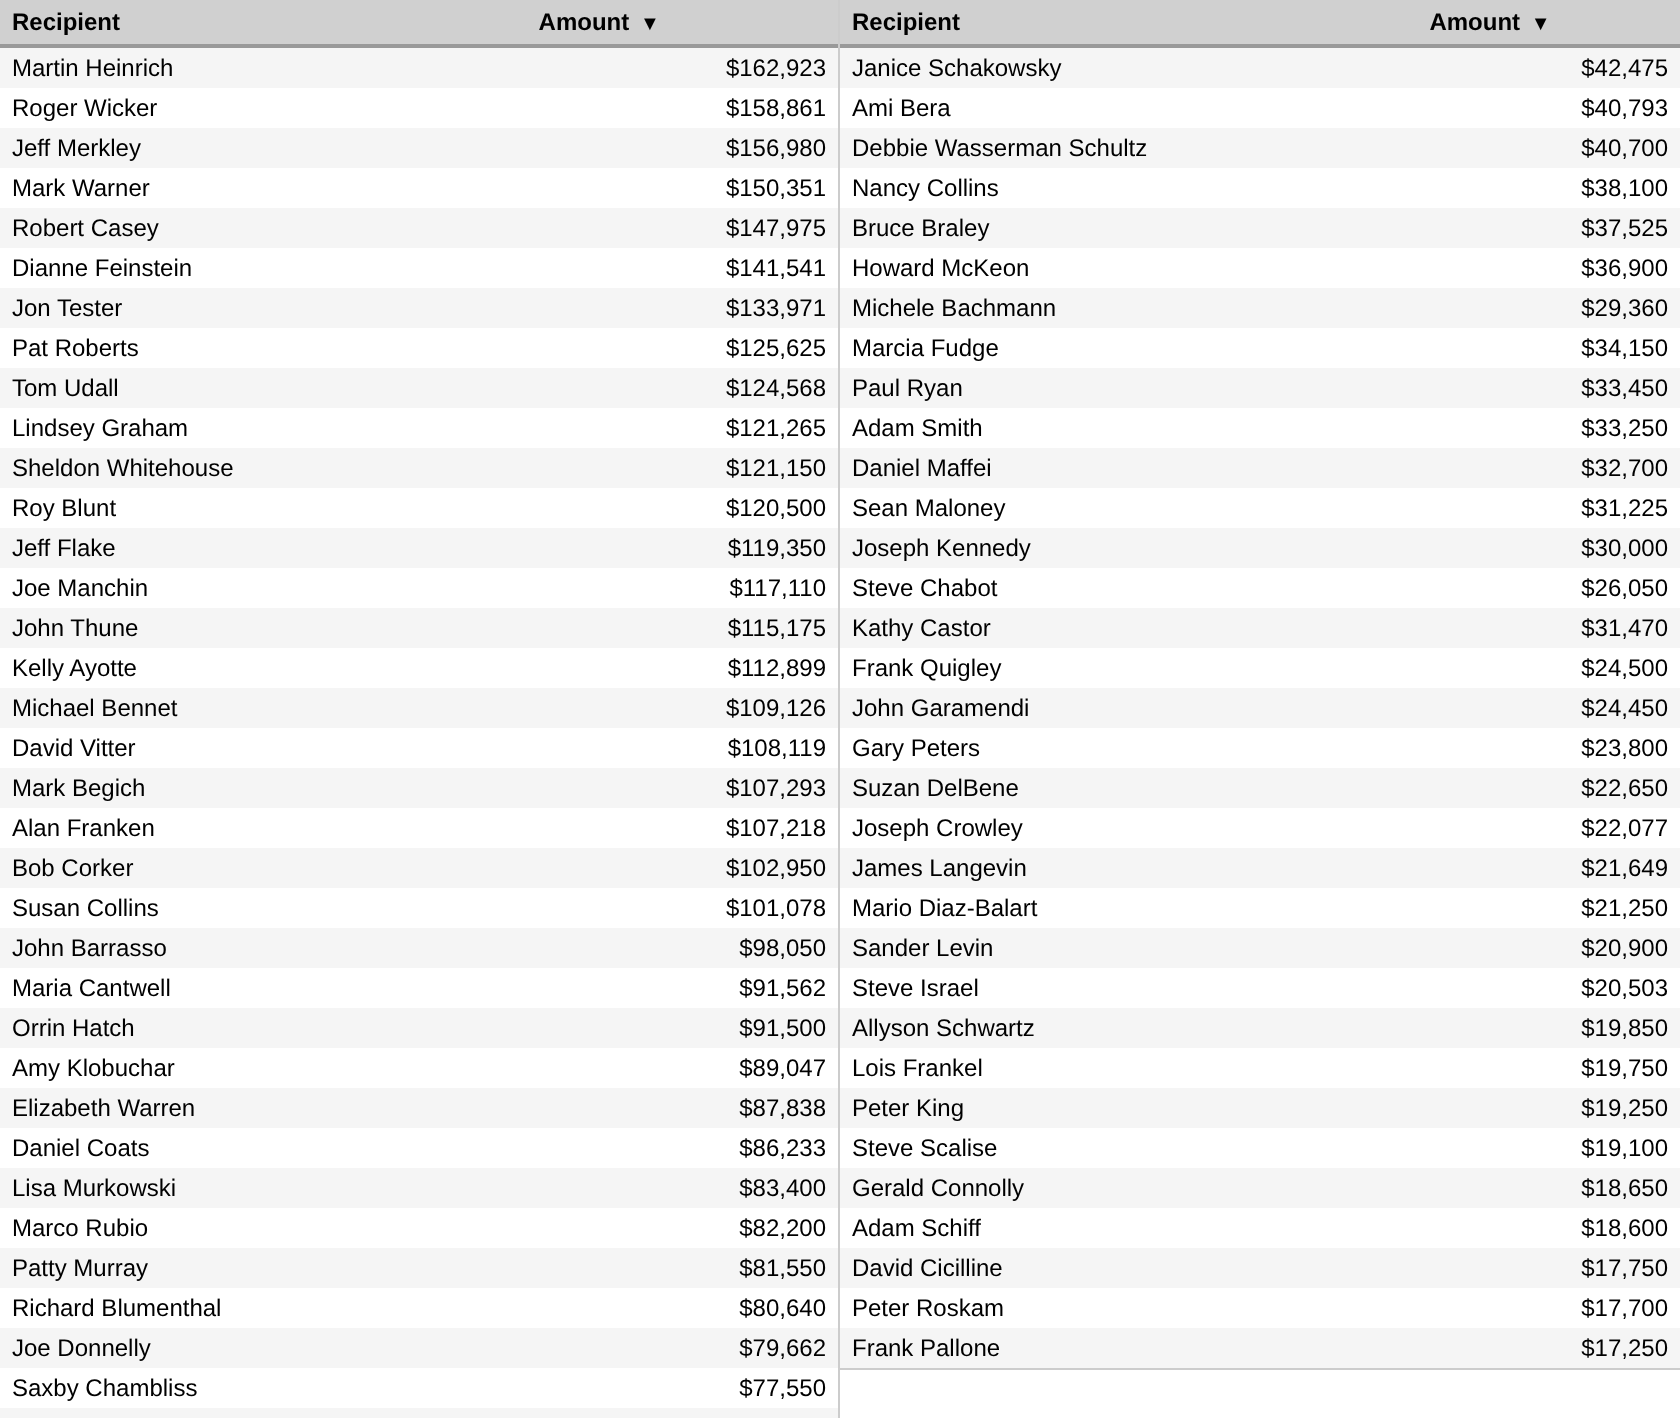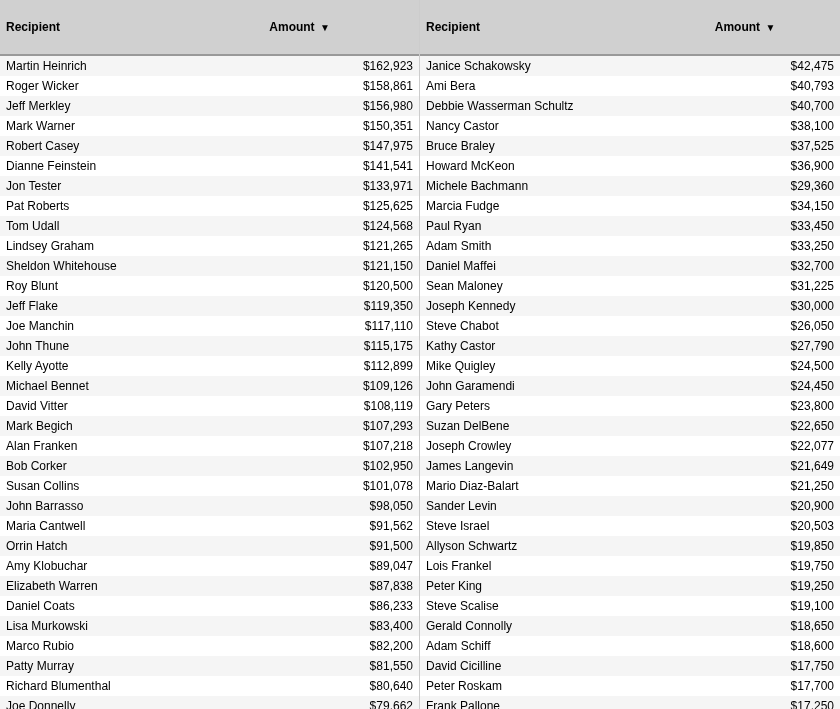--- a/index.html
+++ b/index.html
@@ -22,21 +22,21 @@
     }
     table {
       width: 100%;
       border-collapse: collapse;
     }
     thead tr {
       background: #d0d0d0;
       border-bottom: 2px solid #999;
     }
     thead th {
-      padding: 20px 6px;
+      padding: 4px 6px;
       text-align: left;
       font-weight: bold;
       font-size: 12px;
       color: #000;
     }
     thead th.amount-col {
       text-align: left;
     }
     tbody tr:nth-child(odd) {
       background: #f5f5f5;
@@ -240,21 +240,21 @@
           </tr>
           <tr>
             <td>Ami Bera</td>
             <td class="amount-col">$40,793</td>
           </tr>
           <tr>
             <td>Debbie Wasserman Schultz</td>
             <td class="amount-col">$40,700</td>
           </tr>
           <tr>
-            <td>Nancy Castor</td>
+            <td>Nancy Collins</td>
             <td class="amount-col">$38,100</td>
           </tr>
           <tr>
             <td>Bruce Braley</td>
             <td class="amount-col">$37,525</td>
           </tr>
           <tr>
             <td>Howard McKeon</td>
             <td class="amount-col">$36,900</td>
           </tr>
@@ -285,24 +285,24 @@
           <tr>
             <td>Joseph Kennedy</td>
             <td class="amount-col">$30,000</td>
           </tr>
           <tr>
             <td>Steve Chabot</td>
             <td class="amount-col">$26,050</td>
           </tr>
           <tr>
             <td>Kathy Castor</td>
-            <td class="amount-col">$27,790</td>
-          </tr>
-          <tr>
-            <td>Mike Quigley</td>
+            <td class="amount-col">$31,470</td>
+          </tr>
+          <tr>
+            <td>Frank Quigley</td>
             <td class="amount-col">$24,500</td>
           </tr>
           <tr>
             <td>John Garamendi</td>
             <td class="amount-col">$24,450</td>
           </tr>
           <tr>
             <td>Gary Peters</td>
             <td class="amount-col">$23,800</td>
           </tr>

